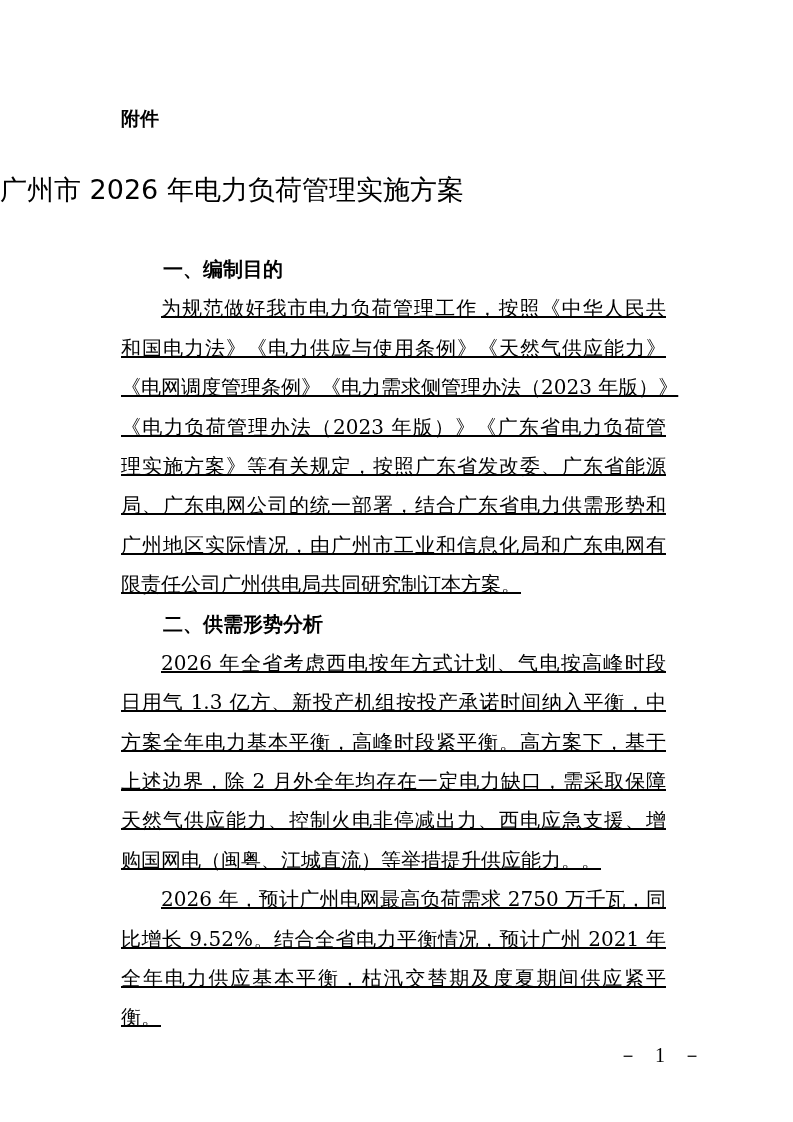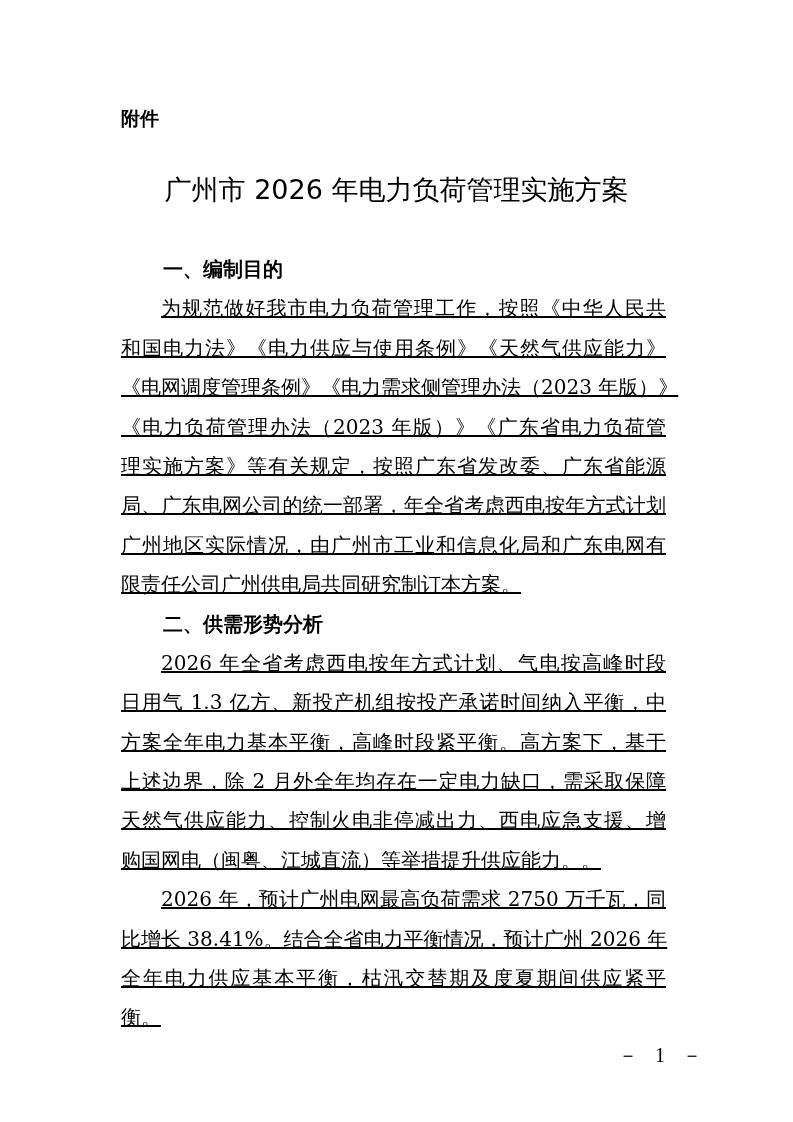--- a/index.html
+++ b/index.html
@@ -28,21 +28,21 @@
       font-family: "DejaVu Sans", "Liberation Sans", sans-serif;
       font-size: 19px;
       font-weight: bold;
       letter-spacing: 0px;
     }
     .doc-title {
       position: absolute;
       left: 0;
       width: 793px;
       top: 172px;
-      text-align: center;
+      text-align: left;
       font-family: "DejaVu Sans", "Liberation Sans", sans-serif;
       font-size: 27px;
       line-height: 36px;
     }
     .body-text {
       position: absolute;
       left: 121px;
       width: 545px;
       top: 250px;
     }
@@ -91,37 +91,37 @@
 
   <div class="body-text">
 
     <div class="section-heading">一、编制目的</div>
     <div>
       <div class="line indent">为规范做好我市电力负荷管理工作，按照《中华人民共</div>
       <div class="line">和国电力法》《电力供应与使用条例》《天然气供应能力》</div>
       <div class="line">《电网调度管理条例》《电力需求侧管理办法（2023 年版）》</div>
       <div class="line">《电力负荷管理办法（2023 年版）》《广东省电力负荷管</div>
       <div class="line">理实施方案》等有关规定，按照广东省发改委、广东省能源</div>
-      <div class="line">局、广东电网公司的统一部署，年全省考虑西电按年方式计划</div>
+      <div class="line">局、广东电网公司的统一部署，结合广东省电力供需形势和</div>
       <div class="line">广州地区实际情况，由广州市工业和信息化局和广东电网有</div>
       <div class="line last">限责任公司广州供电局共同研究制订本方案。</div>
     </div>
 
     <div class="section-heading">二、供需形势分析</div>
     <div>
       <div class="line indent">2026 年全省考虑西电按年方式计划、气电按高峰时段</div>
       <div class="line">日用气 1.3 亿方、新投产机组按投产承诺时间纳入平衡，中</div>
       <div class="line">方案全年电力基本平衡，高峰时段紧平衡。高方案下，基于</div>
       <div class="line">上述边界，除 2 月外全年均存在一定电力缺口，需采取保障</div>
       <div class="line">天然气供应能力、控制火电非停减出力、西电应急支援、增</div>
       <div class="line last">购国网电（闽粤、江城直流）等举措提升供应能力。。</div>
     </div>
     <div>
       <div class="line indent">2026 年，预计广州电网最高负荷需求 2750 万千瓦，同</div>
-      <div class="line">比增长 38.41%。结合全省电力平衡情况，预计广州 2026 年</div>
+      <div class="line">比增长 9.52%。结合全省电力平衡情况，预计广州 2021 年</div>
       <div class="line">全年电力供应基本平衡，枯汛交替期及度夏期间供应紧平</div>
       <div class="line last">衡。</div>
     </div>
 
   </div>
 
   <div class="page-number">－ 1 －</div>
 
 </div>
 

